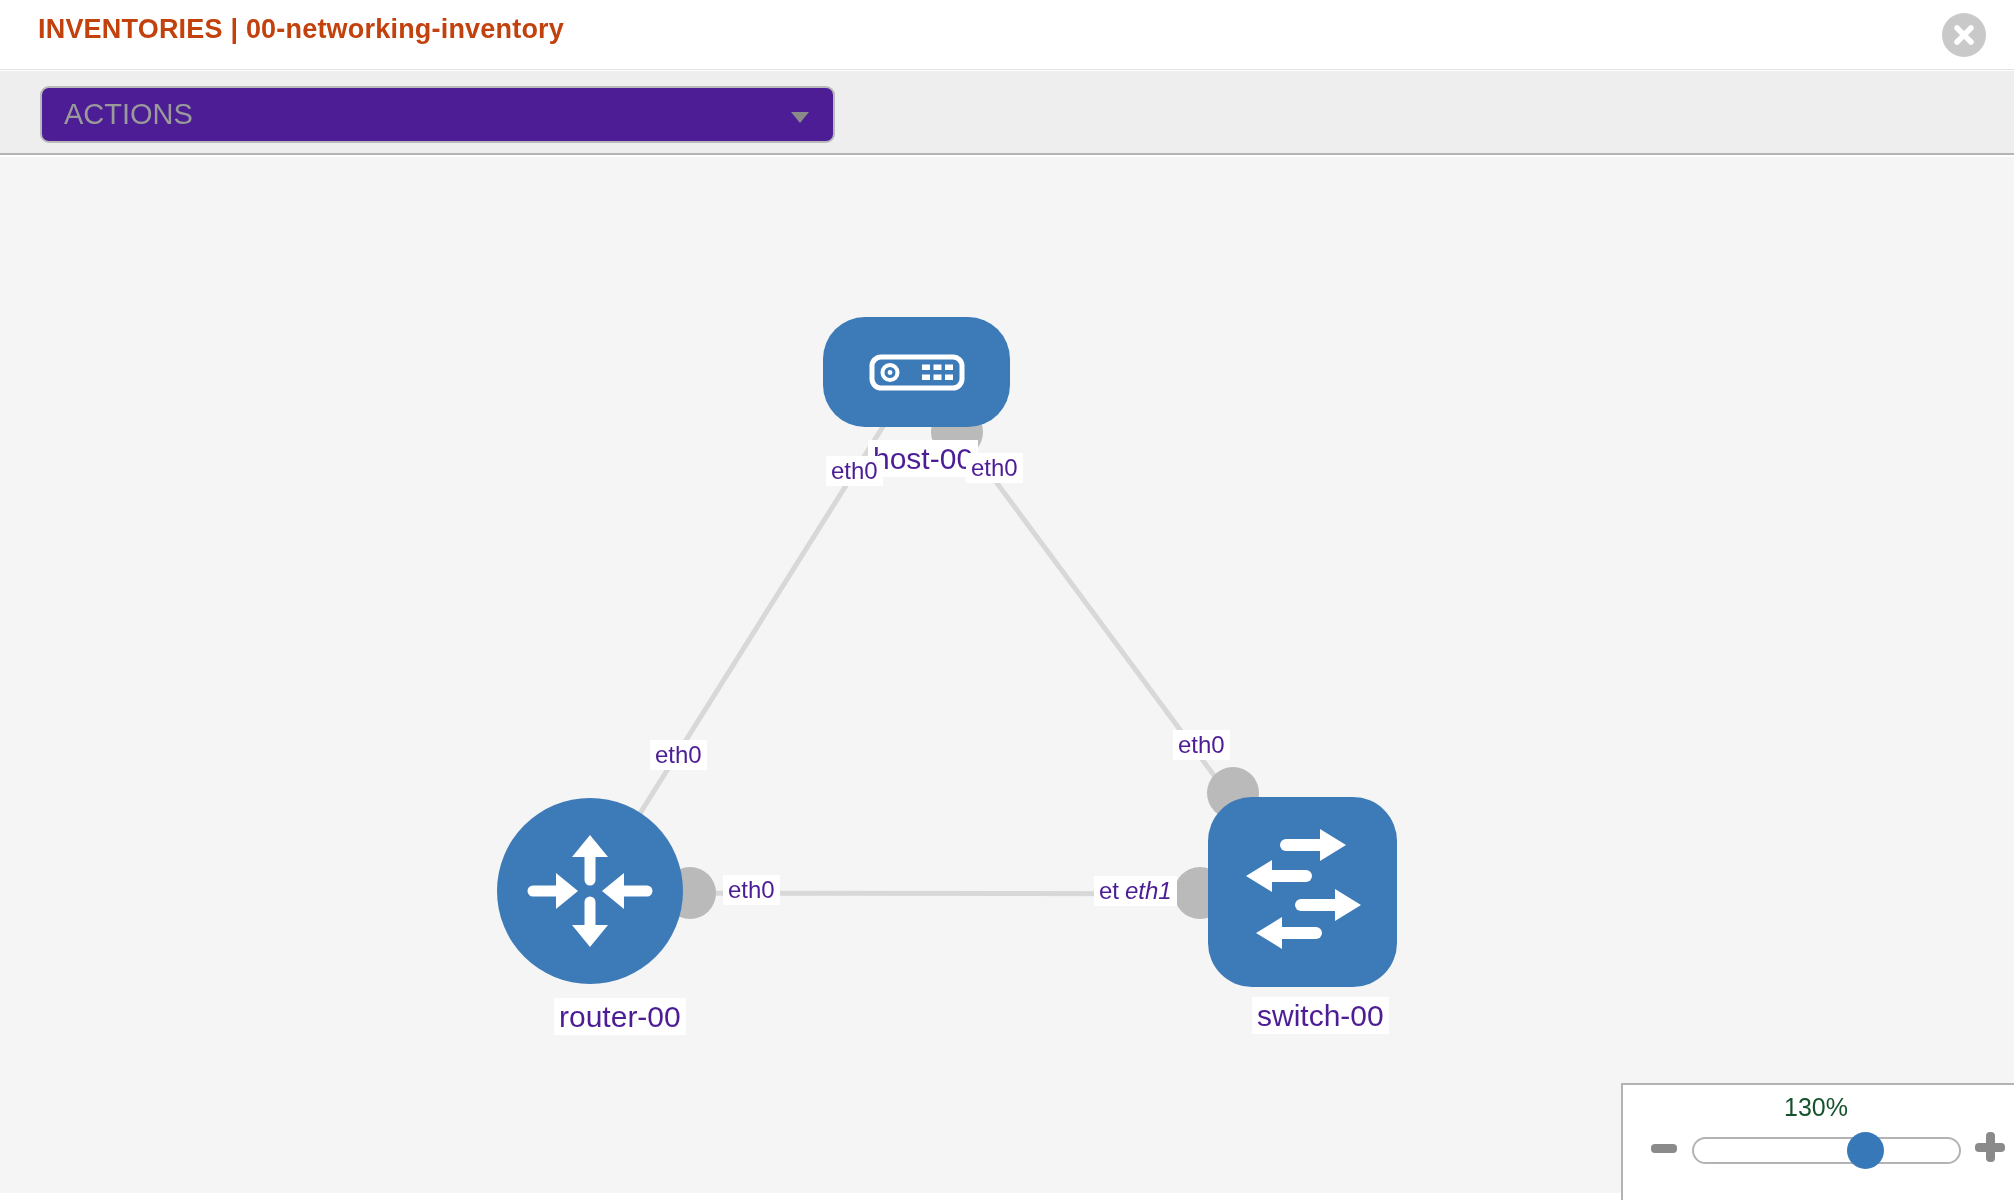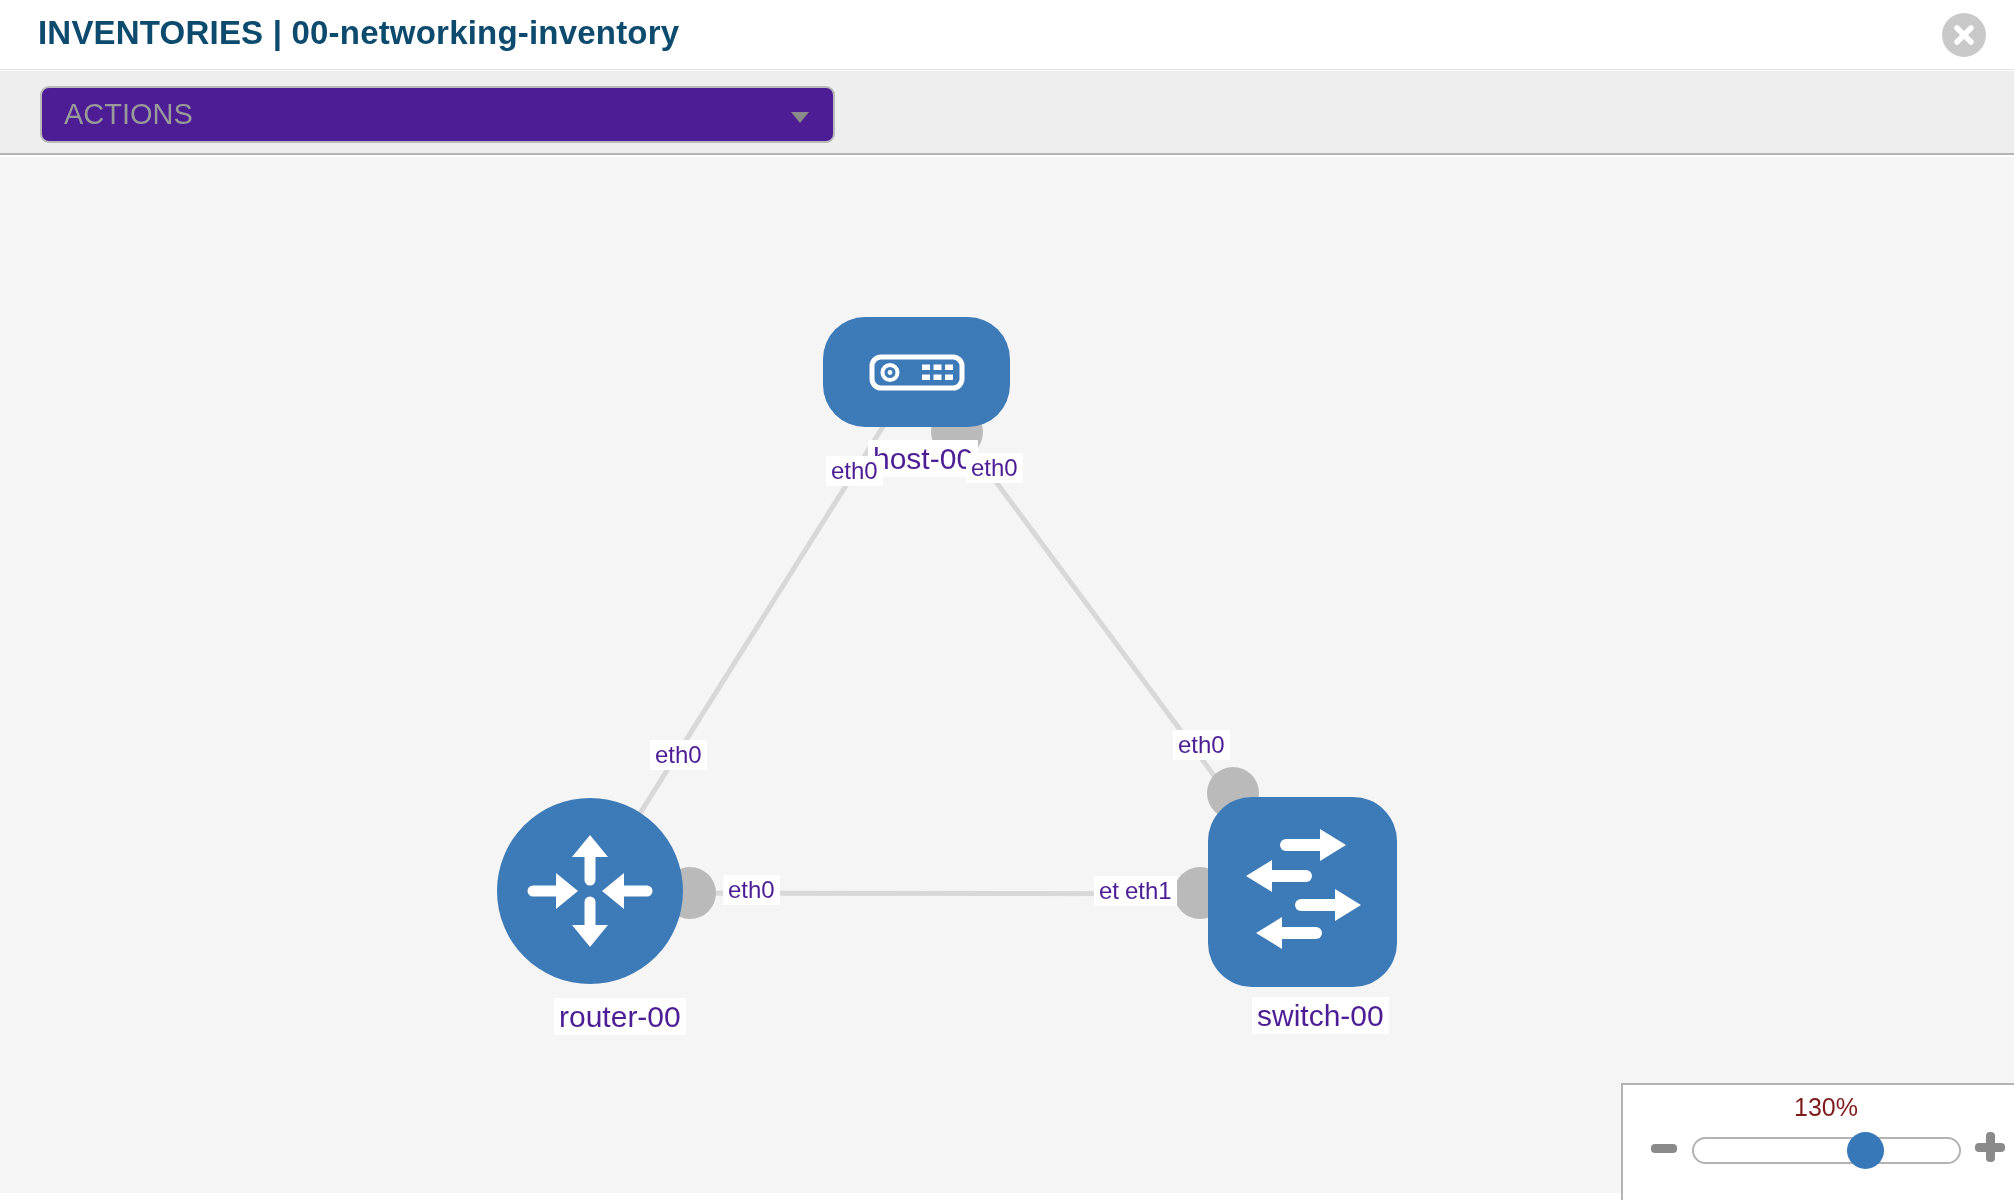--- a/index.html
+++ b/index.html
@@ -2,22 +2,22 @@
 <html><head>
 <meta charset="utf-8">
 <style>
   * { margin:0; padding:0; box-sizing:border-box; }
   html,body { width:2014px; height:1200px; overflow:hidden; background:#ffffff;
               font-family:"Liberation Sans", sans-serif; }
 
   
   .titlebar { position:absolute; left:0; top:0; width:2014px; height:70px;
               background:#ffffff; border-bottom:1px solid #e2e2e2; }
-  .title { position:absolute; left:38px; top:14px; font-size:33px; font-weight:bold;
-           color:#0c4a6e; letter-spacing:0.2px; }
+  .title { position:absolute; left:38px; top:14px; font-size:27px; font-weight:bold;
+           color:#c2410c; letter-spacing:0.2px; }
   .close-btn { position:absolute; right:28px; top:13px; width:44px; height:44px;
                border-radius:50%; background:#c9c9c9; display:flex;
                align-items:center; justify-content:center; cursor:pointer; }
 
   
   .toolbar { position:absolute; left:0; top:71px; width:2014px; height:84px;
              background:#eeeeee; border-bottom:2px solid #b5b5b5; }
   .select-box { position:absolute; top:15px; height:57px; background:#4c1d95;
                 border:2px solid #b9b9b9; border-radius:9px; display:flex;
                 align-items:center; cursor:pointer; }
@@ -43,22 +43,22 @@
   .node-router { left:497px; top:641px; width:186px; height:186px; border-radius:50%; }
   .node-switch { left:1208px; top:640px; width:189px; height:190px; border-radius:44px; }
   .graph-label { position:absolute; background:#ffffff; color:#4c1d95; z-index:4;
                  padding:2px 5px; line-height:1.1; white-space:nowrap; }
   .node-label  { font-size:30px; }
   .iface-label { font-size:24px; }
 
   
   .zoom-panel { position:absolute; left:1621px; top:1083px; width:500px; height:180px;
                 background:#ffffff; border:2px solid #b3b3b3; z-index:5; }
-  .zoom-level { position:absolute; left:108px; top:8px; width:190px; text-align:center;
-                font-size:25px; color:#7f1d1d; }
+  .zoom-level { position:absolute; left:98px; top:8px; width:190px; text-align:center;
+                font-size:25px; color:#14532d; }
   .zoom-minus { position:absolute; left:28px; top:59px; width:26px; height:9px;
                 background:#8a8a8a; border-radius:4px; cursor:pointer; }
   .zoom-track { position:absolute; left:69px; top:52px; width:269px; height:27px;
                 background:#ffffff; border:2px solid #b3b3b3; border-radius:14px;
                 cursor:pointer; }
   .zoom-knob  { position:absolute; left:153px; top:-7px; width:37px; height:37px;
                 border-radius:50%; background:#3778b8; cursor:pointer; }
   .zoom-plus  { position:absolute; left:352px; top:47px; width:30px; height:30px;
                 cursor:pointer; }
   .zoom-plus::before { content:""; position:absolute; left:0; top:11px; width:30px;
@@ -171,21 +171,21 @@
   <div class="graph-label node-label" style="left:868px; top:283px;">host-00</div>
   <div class="graph-label node-label" style="left:554px; top:841px;">router-00</div>
   <div class="graph-label node-label" style="left:1252px; top:840px;">switch-00</div>
 
   <div class="graph-label iface-label" style="left:826px; top:299px;">eth0</div>
   <div class="graph-label iface-label" style="left:966px; top:296px;">eth0</div>
   <div class="graph-label iface-label" style="left:650px; top:583px;">eth0</div>
   <div class="graph-label iface-label" style="left:1173px; top:573px;">eth0</div>
   <div class="graph-label iface-label" style="left:723px; top:718px;">eth0</div>
   <div class="graph-label iface-label" style="left:1094px; top:719px;">eth0</div>
-  <div class="graph-label iface-label" style="left:1120px; top:719px;">eth1</div>
+  <div class="graph-label iface-label" style="left:1120px; top:719px;font-style:italic;">eth1</div>
 </div>
 
 <div class="zoom-panel">
   <div class="zoom-level">130%</div>
   <div class="zoom-minus"></div>
   <div class="zoom-track">
     <div class="zoom-knob"></div>
   </div>
   <div class="zoom-plus"></div>
 </div>

